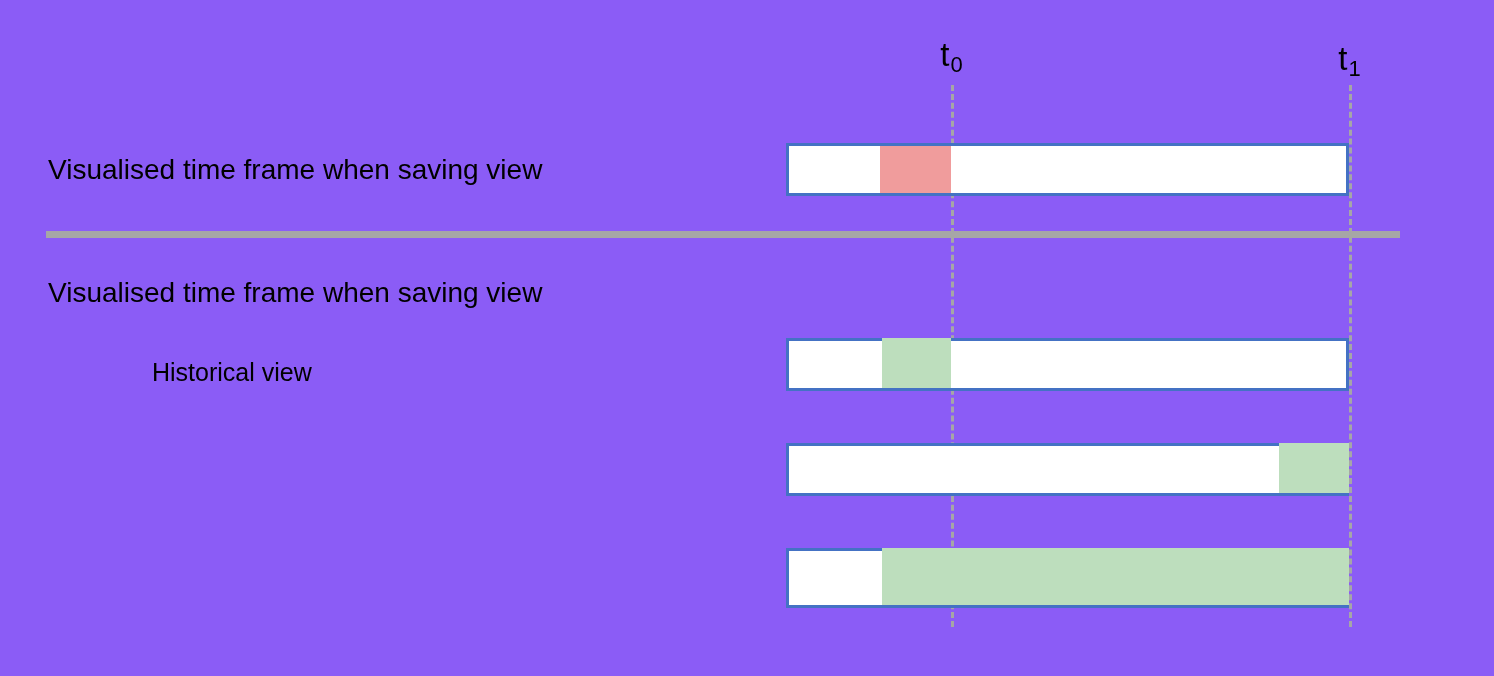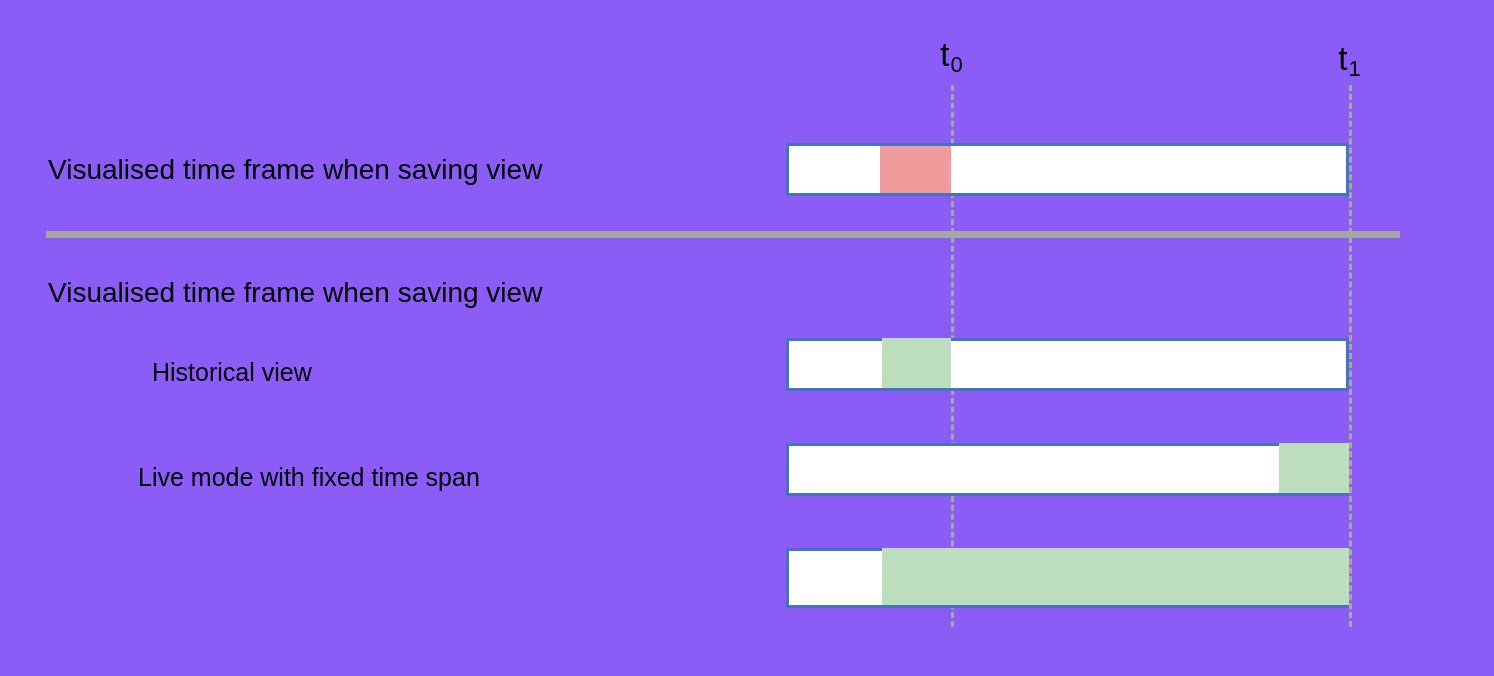--- a/index.html
+++ b/index.html
@@ -97,21 +97,20 @@
 
   <div class="separator" style="left:46px; top:231px; width:1354px; height:7px;"></div>
 
   <div class="row-label section" style="left:48px; top:277px;">Visualised time frame when saving view</div>
 
   <div class="row-label sub" style="left:152px; top:358px;">Historical view</div>
   <div class="bar" style="left:786px; top:338px; width:563px; height:53px;">
     <div class="bar-fill" style="left:93px; top:-3px; width:69px; height:50px; background:#BDDEBD;"></div>
   </div>
 
-  <div class="row-label sub" style="left:138px; top:463px;">Live mode with fixed time span</div>
   <div class="bar" style="left:786px; top:443px; width:563px; height:53px;">
     <div class="bar-fill" style="left:490px; top:-3px; width:70px; height:50px; background:#BDDEBD;"></div>
   </div>
 
   <div class="bar" style="left:786px; top:548px; width:563px; height:60px;">
     <div class="bar-fill" style="left:93px; top:-3px; width:467px; height:57px; background:#BDDEBD;"></div>
   </div>
 
 </div>
 

